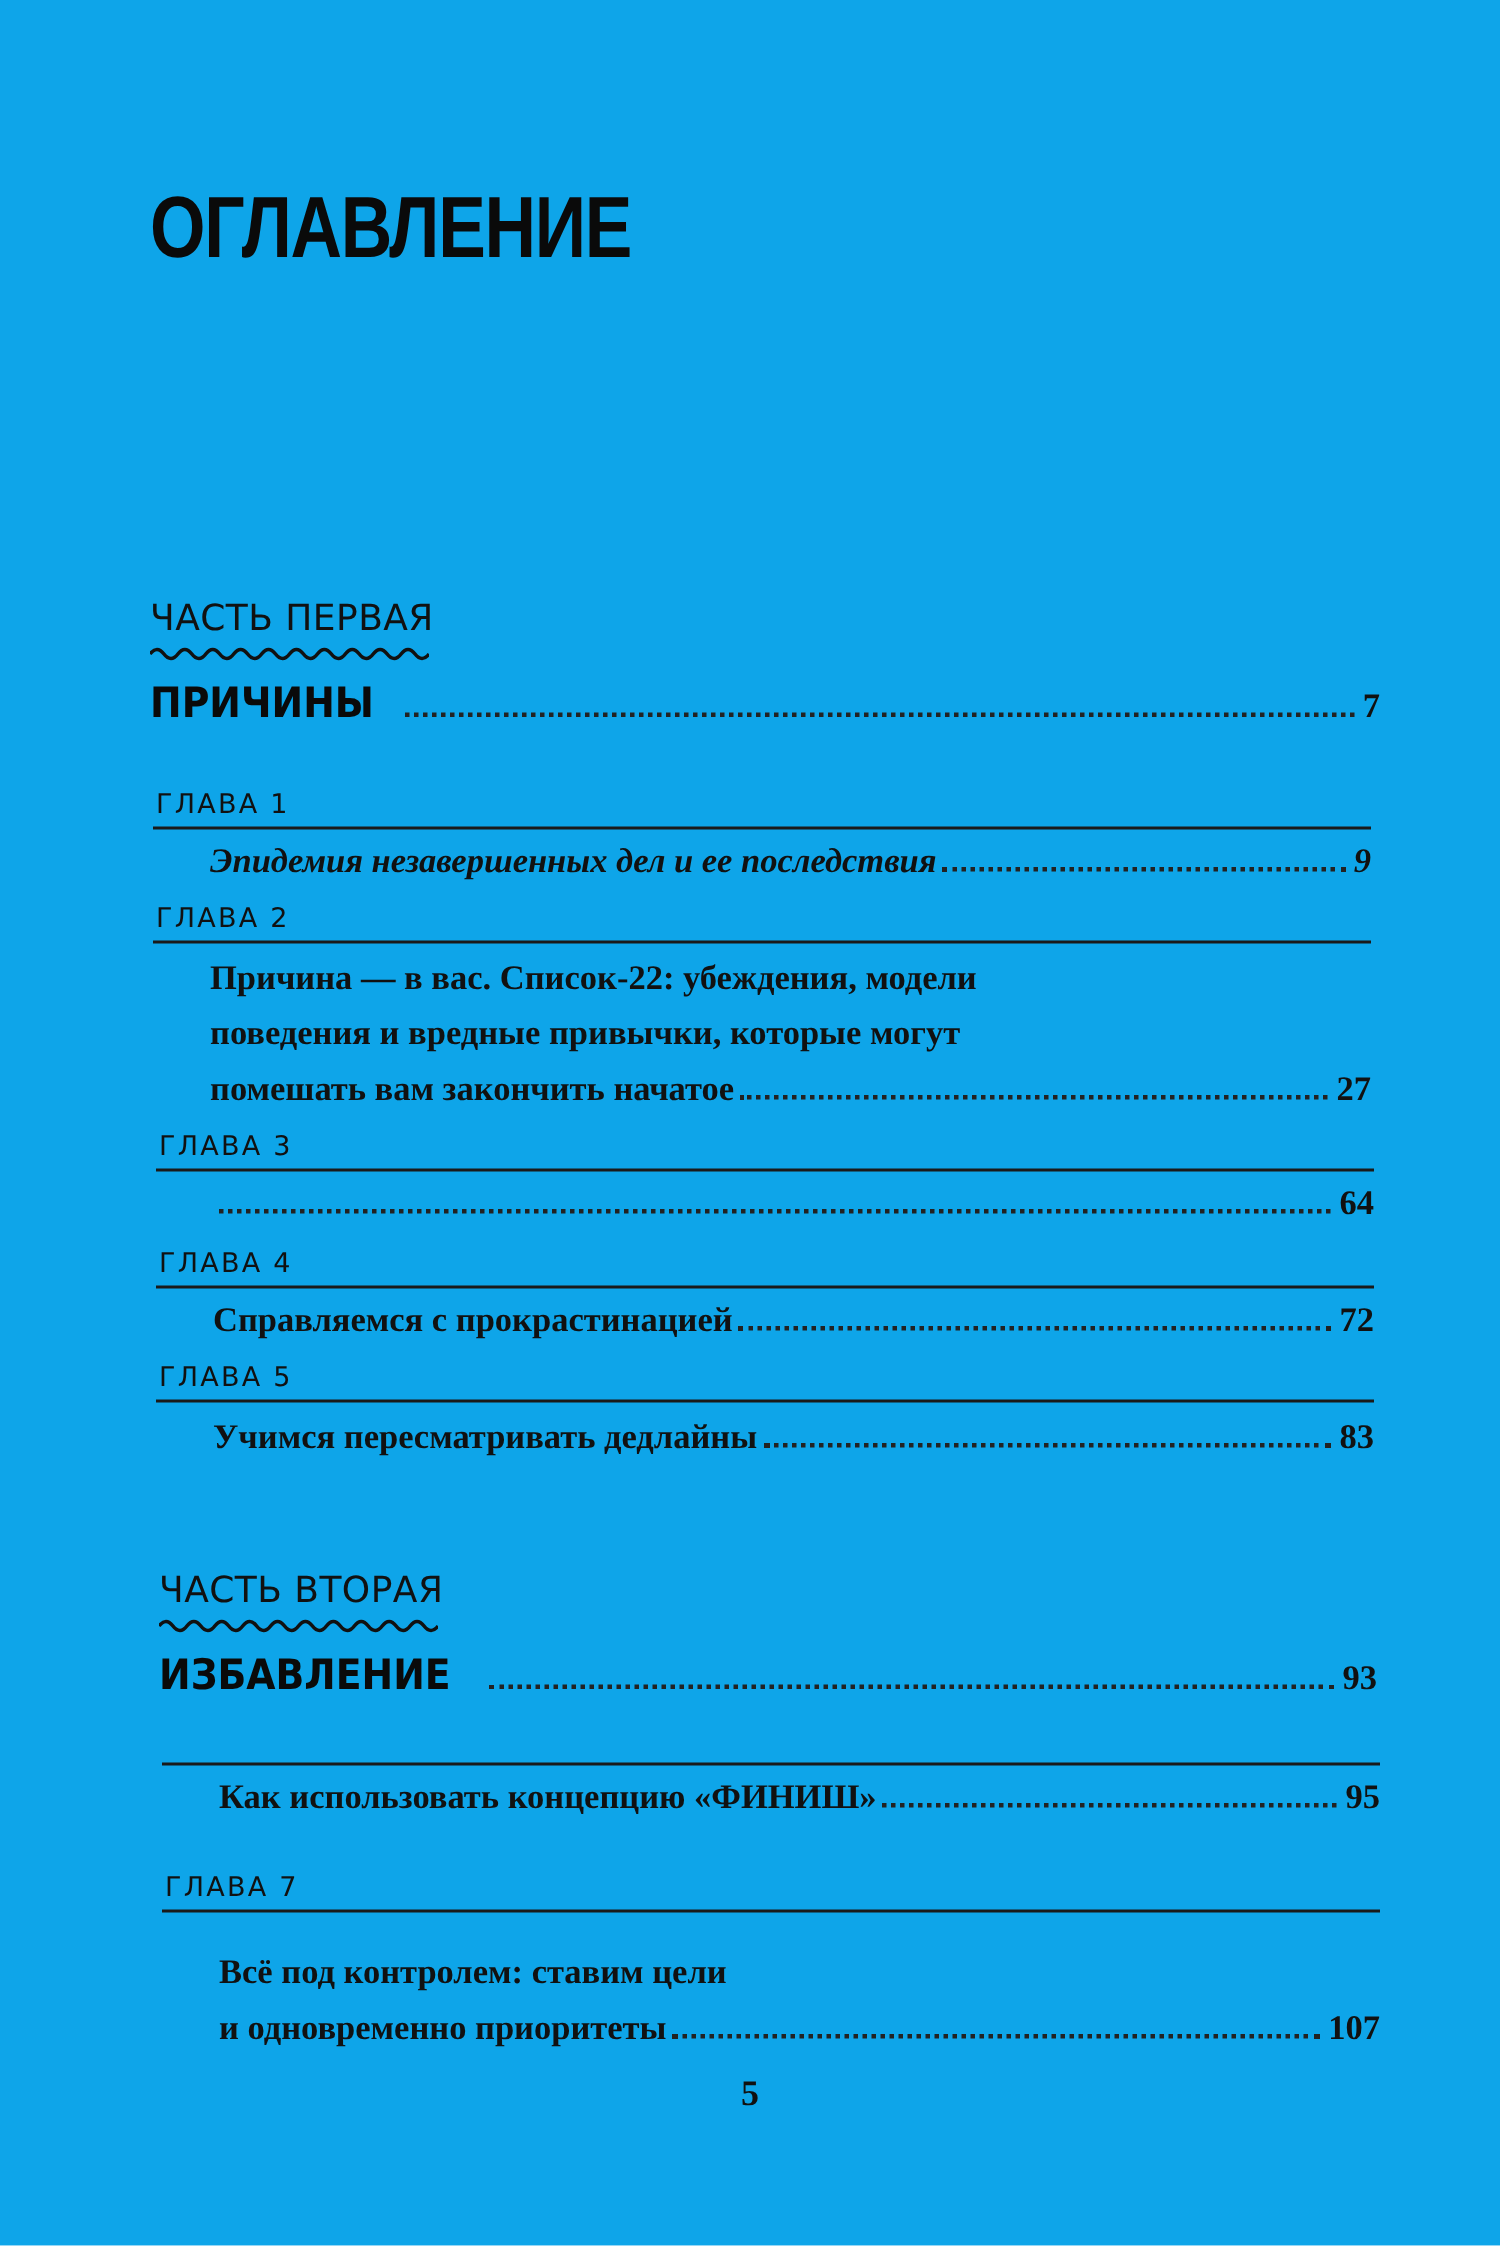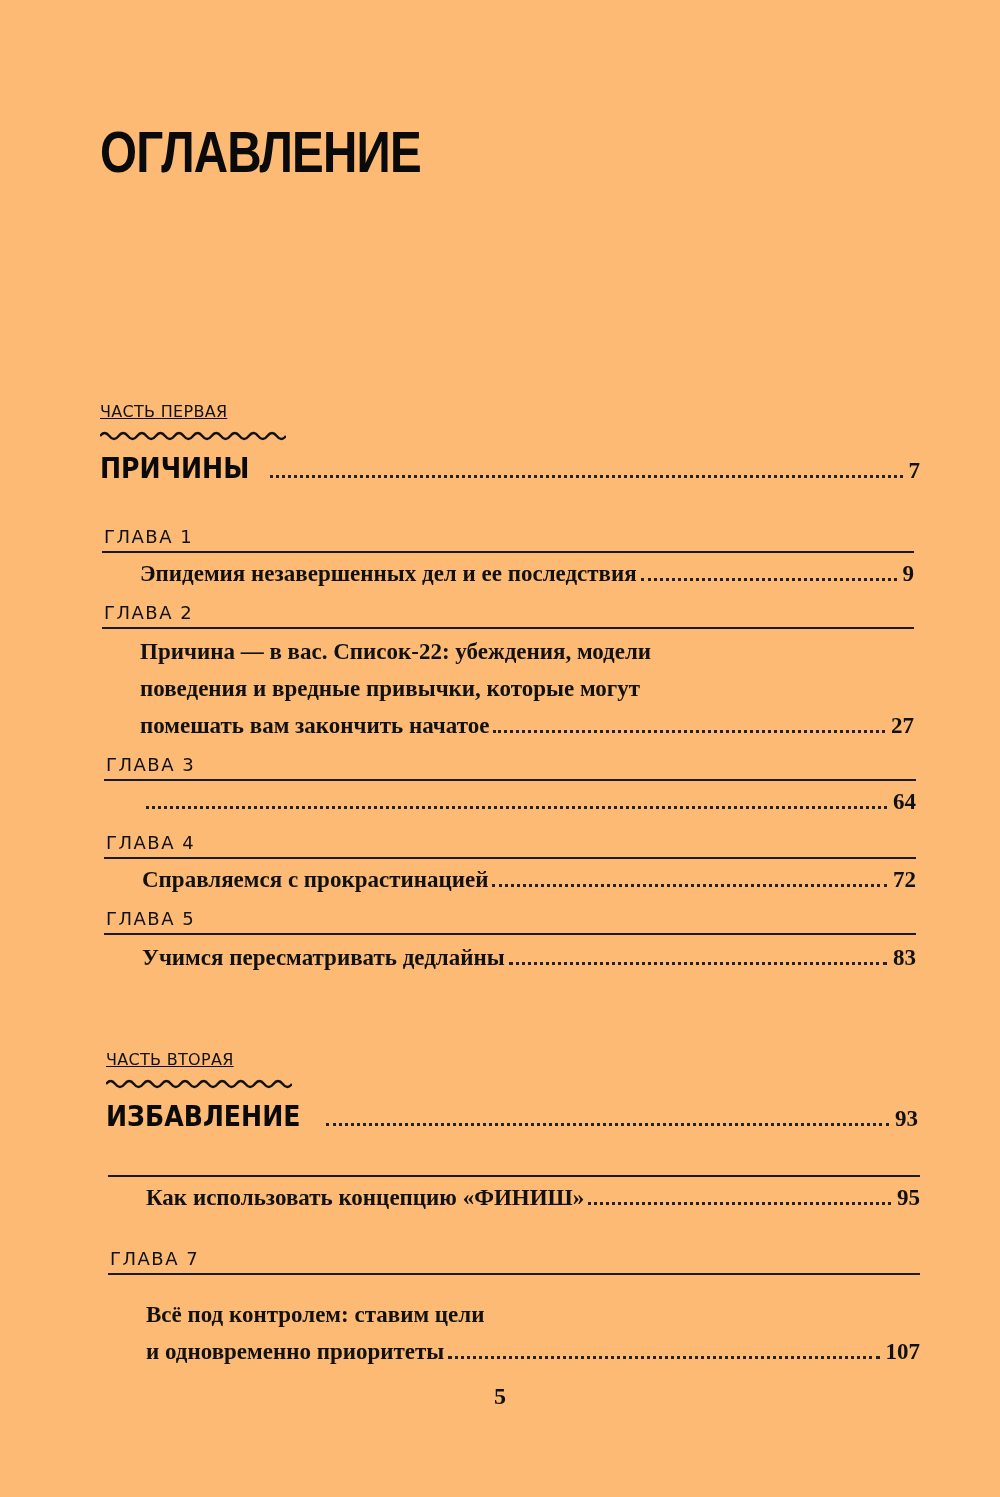--- a/index.html
+++ b/index.html
@@ -1,27 +1,27 @@
 <!DOCTYPE html>
 <html><head>
   <meta charset="utf-8">
   <style>
     html, body { margin: 0; padding: 0; background: #ffffff; }
     body { width: 1000px; height: 1497px; position: relative; overflow: hidden; color: #111; }
-    .page { position: absolute; left: 0; top: 0; width: 1000px; height: 1497px; background: #fdba74; }
+    .page { position: absolute; left: 0; top: 0; width: 1000px; height: 1497px; background: #0ea5e9; }
     .title {
       position: absolute; left: 100px; top: 118px;
       font-family: "Liberation Sans", sans-serif; font-weight: bold;
       font-size: 58px; letter-spacing: -1px; transform: scaleX(0.82); transform-origin: left top;
       color: #0a0a0a;
     }
     .part { position: absolute; left: 100px; width: 820px; }
     .part-label {
-      font-family: "DejaVu Sans", sans-serif; font-size: 16px; color: #111;
-      letter-spacing: 0.3px; line-height: 24px; height: 24px; text-decoration: underline;
+      font-family: "DejaVu Sans", sans-serif; font-size: 24px; color: #111;
+      letter-spacing: 0.3px; line-height: 24px; height: 24px;
     }
     .wave { display: block; margin-top: 6px; }
     .part-title-row { display: flex; align-items: baseline; margin-top: 10px; height: 40px; }
     .part-title {
       font-family: "DejaVu Sans", sans-serif; font-weight: bold; font-size: 28px;
       transform: scaleX(0.9); transform-origin: left bottom; white-space: nowrap; color: #0a0a0a;
     }
     .leader { flex: 1; border-bottom: 3px dotted #222; margin: 0 6px 7px 4px; height: 0; }
     .pagenum {
       font-family: "Liberation Serif", serif; font-weight: bold; font-size: 23px; color: #111;
@@ -59,21 +59,21 @@
     <div class="part-title-row">
       <span class="part-title">ПРИЧИНЫ</span>
       <span class="leader"></span>
       <span class="pagenum">7</span>
     </div>
   </div>
 
   <div class="chapter" style="left:102px; top:526px;">
     <div class="chapter-label">ГЛАВА 1</div>
     <div class="chapter-rule"></div>
-    <div class="entry" style="margin-top:2px;">
+    <div class="entry" style="margin-top:2px;font-style:italic;">
       <div class="entry-line entry-last">
         <span>Эпидемия незавершенных дел и ее последствия</span>
         <span class="leader"></span>
         <span>9</span>
       </div>
     </div>
   </div>
 
   <div class="chapter" style="left:102px; top:602px;">
     <div class="chapter-label">ГЛАВА 2</div>

